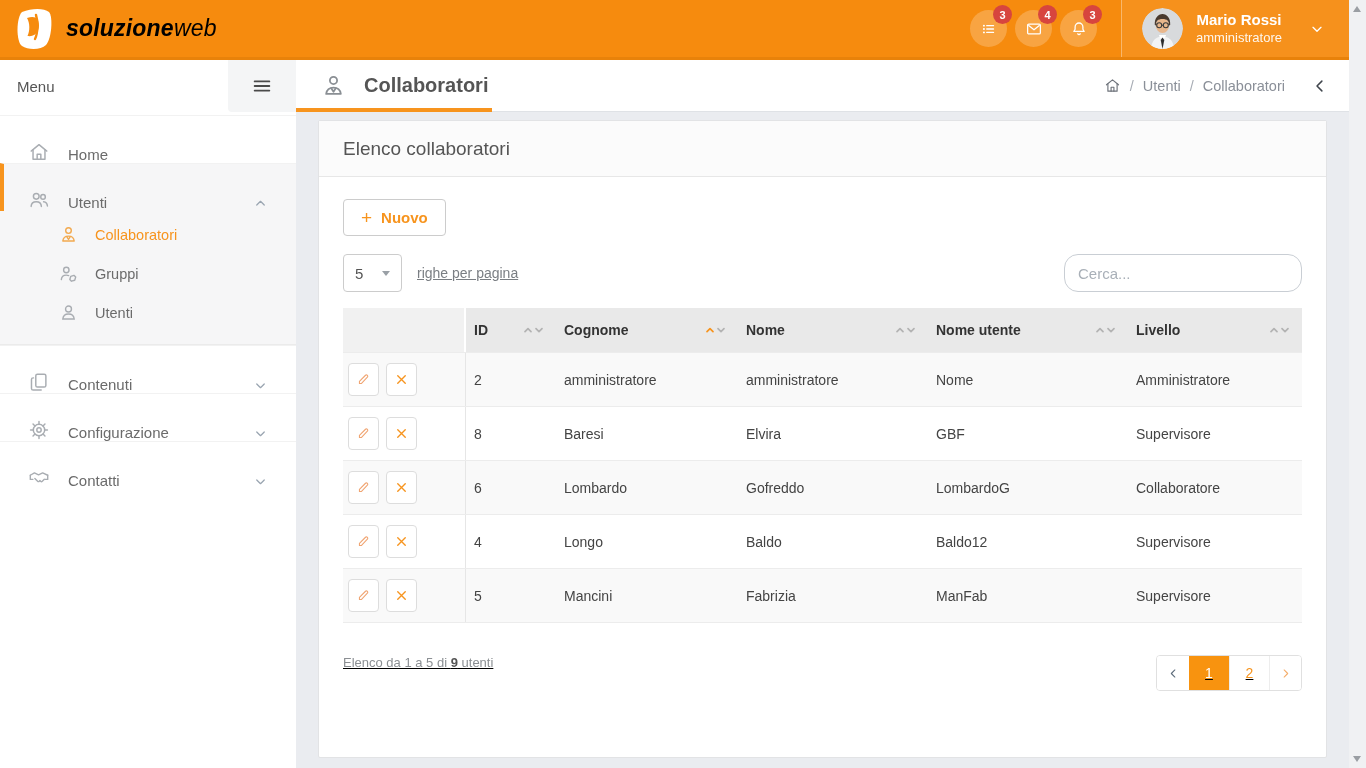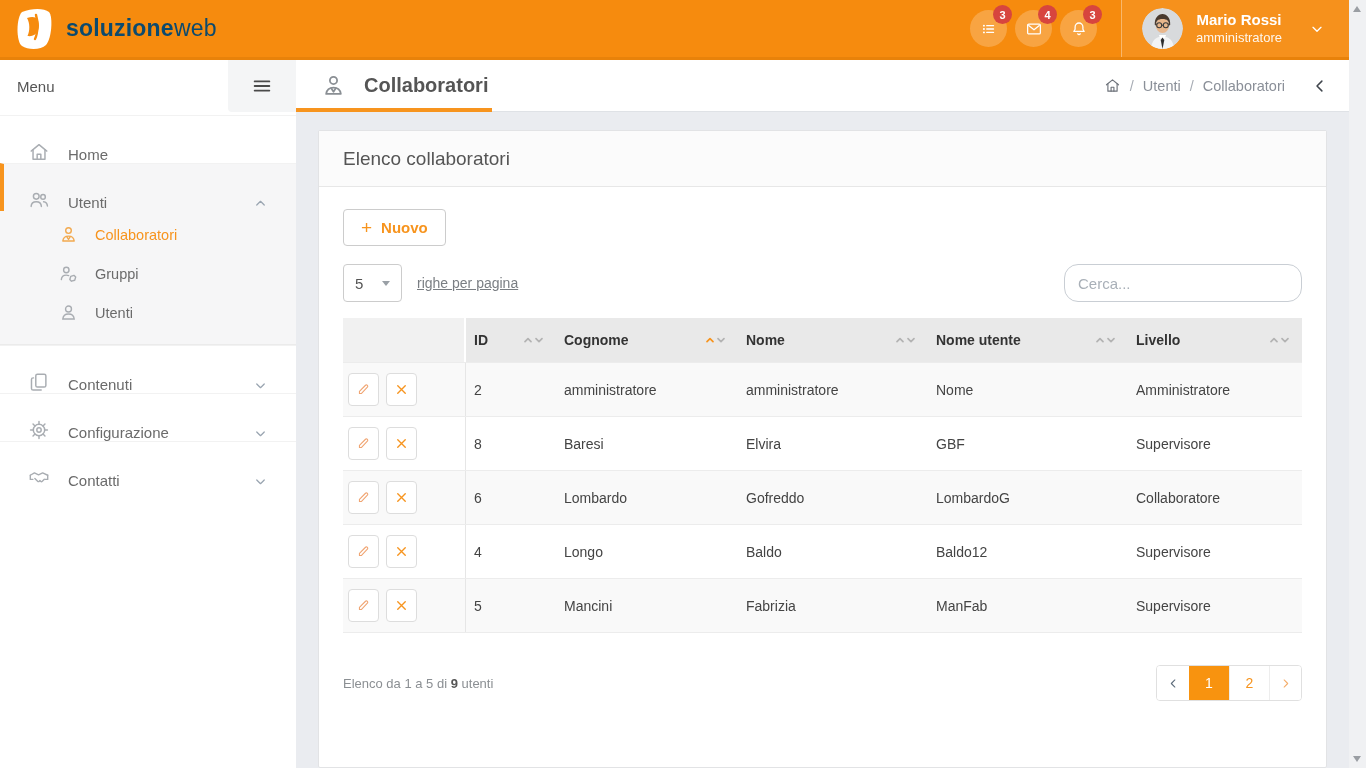--- a/index.html
+++ b/index.html
@@ -5,21 +5,21 @@
   * { margin:0; padding:0; box-sizing:border-box; }
   html,body { width:1366px; height:768px; overflow:hidden;
     font-family:"Liberation Sans", sans-serif; background:#eaecf0; }
   .page { position:absolute; left:0; top:0; width:1349px; height:768px; }
 
   
   .topbar { position:absolute; left:0; top:0; width:1349px; height:60px;
     background:#F68B0E; border-bottom:3px solid #E8820A; display:flex; align-items:center; z-index:30; }
   .brand { display:flex; align-items:center; padding-left:12px; gap:10px; }
   .brand .logo-ic { width:44px; height:44px; }
-  .wordmark { color:#0c4a6e; font-size:23px; letter-spacing:.2px; }
+  .wordmark { color:#000000; font-size:23px; letter-spacing:.2px;font-style:italic; }
   .wordmark b { font-weight:700; }
   .top-right { margin-left:auto; display:flex; align-items:center; height:100%; }
   .notif-group { display:flex; gap:8px; margin-right:24px; }
   .notif-btn { position:relative; width:37px; height:37px; border-radius:50%;
     background:rgba(255,255,255,0.22); border:none; display:flex; align-items:center;
     justify-content:center; color:#fff; cursor:pointer; }
   .notif-btn .ic { width:18px; height:18px; }
   .badge { position:absolute; top:-5px; right:-5px; min-width:19px; height:19px; border-radius:50%;
     background:#D7453E; color:#fff; font-size:11px; display:flex; align-items:center;
     justify-content:center; font-weight:700; }
@@ -61,21 +61,21 @@
   .title-underline { position:absolute; left:0; bottom:-1px; width:196px; height:4px; background:#F7941E; }
   .breadcrumb { margin-left:auto; display:flex; align-items:center; gap:9px;
     color:#8a8f98; font-size:14.5px; }
   .breadcrumb .ic { width:17px; height:17px; color:#6d727a; cursor:pointer; }
   .crumb { cursor:pointer; }
   .crumb-sep { color:#a8adb5; }
   .collapse-btn { margin-left:26px; width:22px; height:22px; color:#3f454c;
     background:none; border:none; cursor:pointer; }
   .collapse-btn .ic { width:18px; height:18px; }
 
-  .content { padding:18px 22px 0; }
+  .content { padding:8px 22px 0; }
   .card { background:#fff; border:1px solid #e2e3e5; border-radius:2px; min-height:638px; }
   .card-head { padding:17px 24px 16px; border-bottom:1px solid #e7e7e7; background:#fbfbfb; }
   .card-title { font-size:19px; color:#555; font-weight:400; }
   .card-body { padding:22px 24px; }
 
   .btn-new { display:inline-flex; align-items:center; gap:9px; background:#fff;
     border:1px solid #ccc; border-radius:4px; padding:0 17px; height:37px;
     color:#F7941E; font-size:15px; font-weight:700; cursor:pointer;
     font-family:"Liberation Sans", sans-serif; }
   .btn-new .plus { font-size:19px; font-weight:400; }
@@ -106,21 +106,21 @@
   .trow.data:nth-child(even) { background:#f9f9f9; }
   .td { display:flex; align-items:center; padding:0 8px; font-size:14px; color:#444; }
   .cell-actions { gap:7px; padding-left:5px; border-right:1px solid #e6e6e6; }
   .mini-btn { width:31px; height:33px; background:#fff; border:1px solid #ddd; border-radius:4px;
     display:flex; align-items:center; justify-content:center; cursor:pointer; }
   .mini-btn .ic { width:15px; height:15px; }
   .mini-btn.edit { color:#F0A471; }
   .mini-btn.del { color:#F7941E; }
 
   
-  .card-footer { margin-top:32px; display:flex; align-items:center; padding-bottom:26px; }
+  .card-footer { margin-top:32px; display:flex; padding-bottom:26px;text-decoration:underline; }
   .count-text { color:#8b8f93; font-size:13px; }
   .count-text b { color:#555; }
   .pagination { margin-left:auto; display:flex; background:#fff; border:1px solid #e0e0e0;
     border-radius:4px; overflow:hidden; }
   .page-btn { width:32px; height:34px; display:flex; align-items:center; justify-content:center;
     background:#fff; border:none; border-left:1px solid #ededed; font-size:14px; cursor:pointer;
     font-family:"Liberation Sans", sans-serif; }
   .page-btn:first-child { border-left:none; }
   .page-btn .ic { width:13px; height:13px; }
   .page-btn.prev { color:#5c6b7a; }

